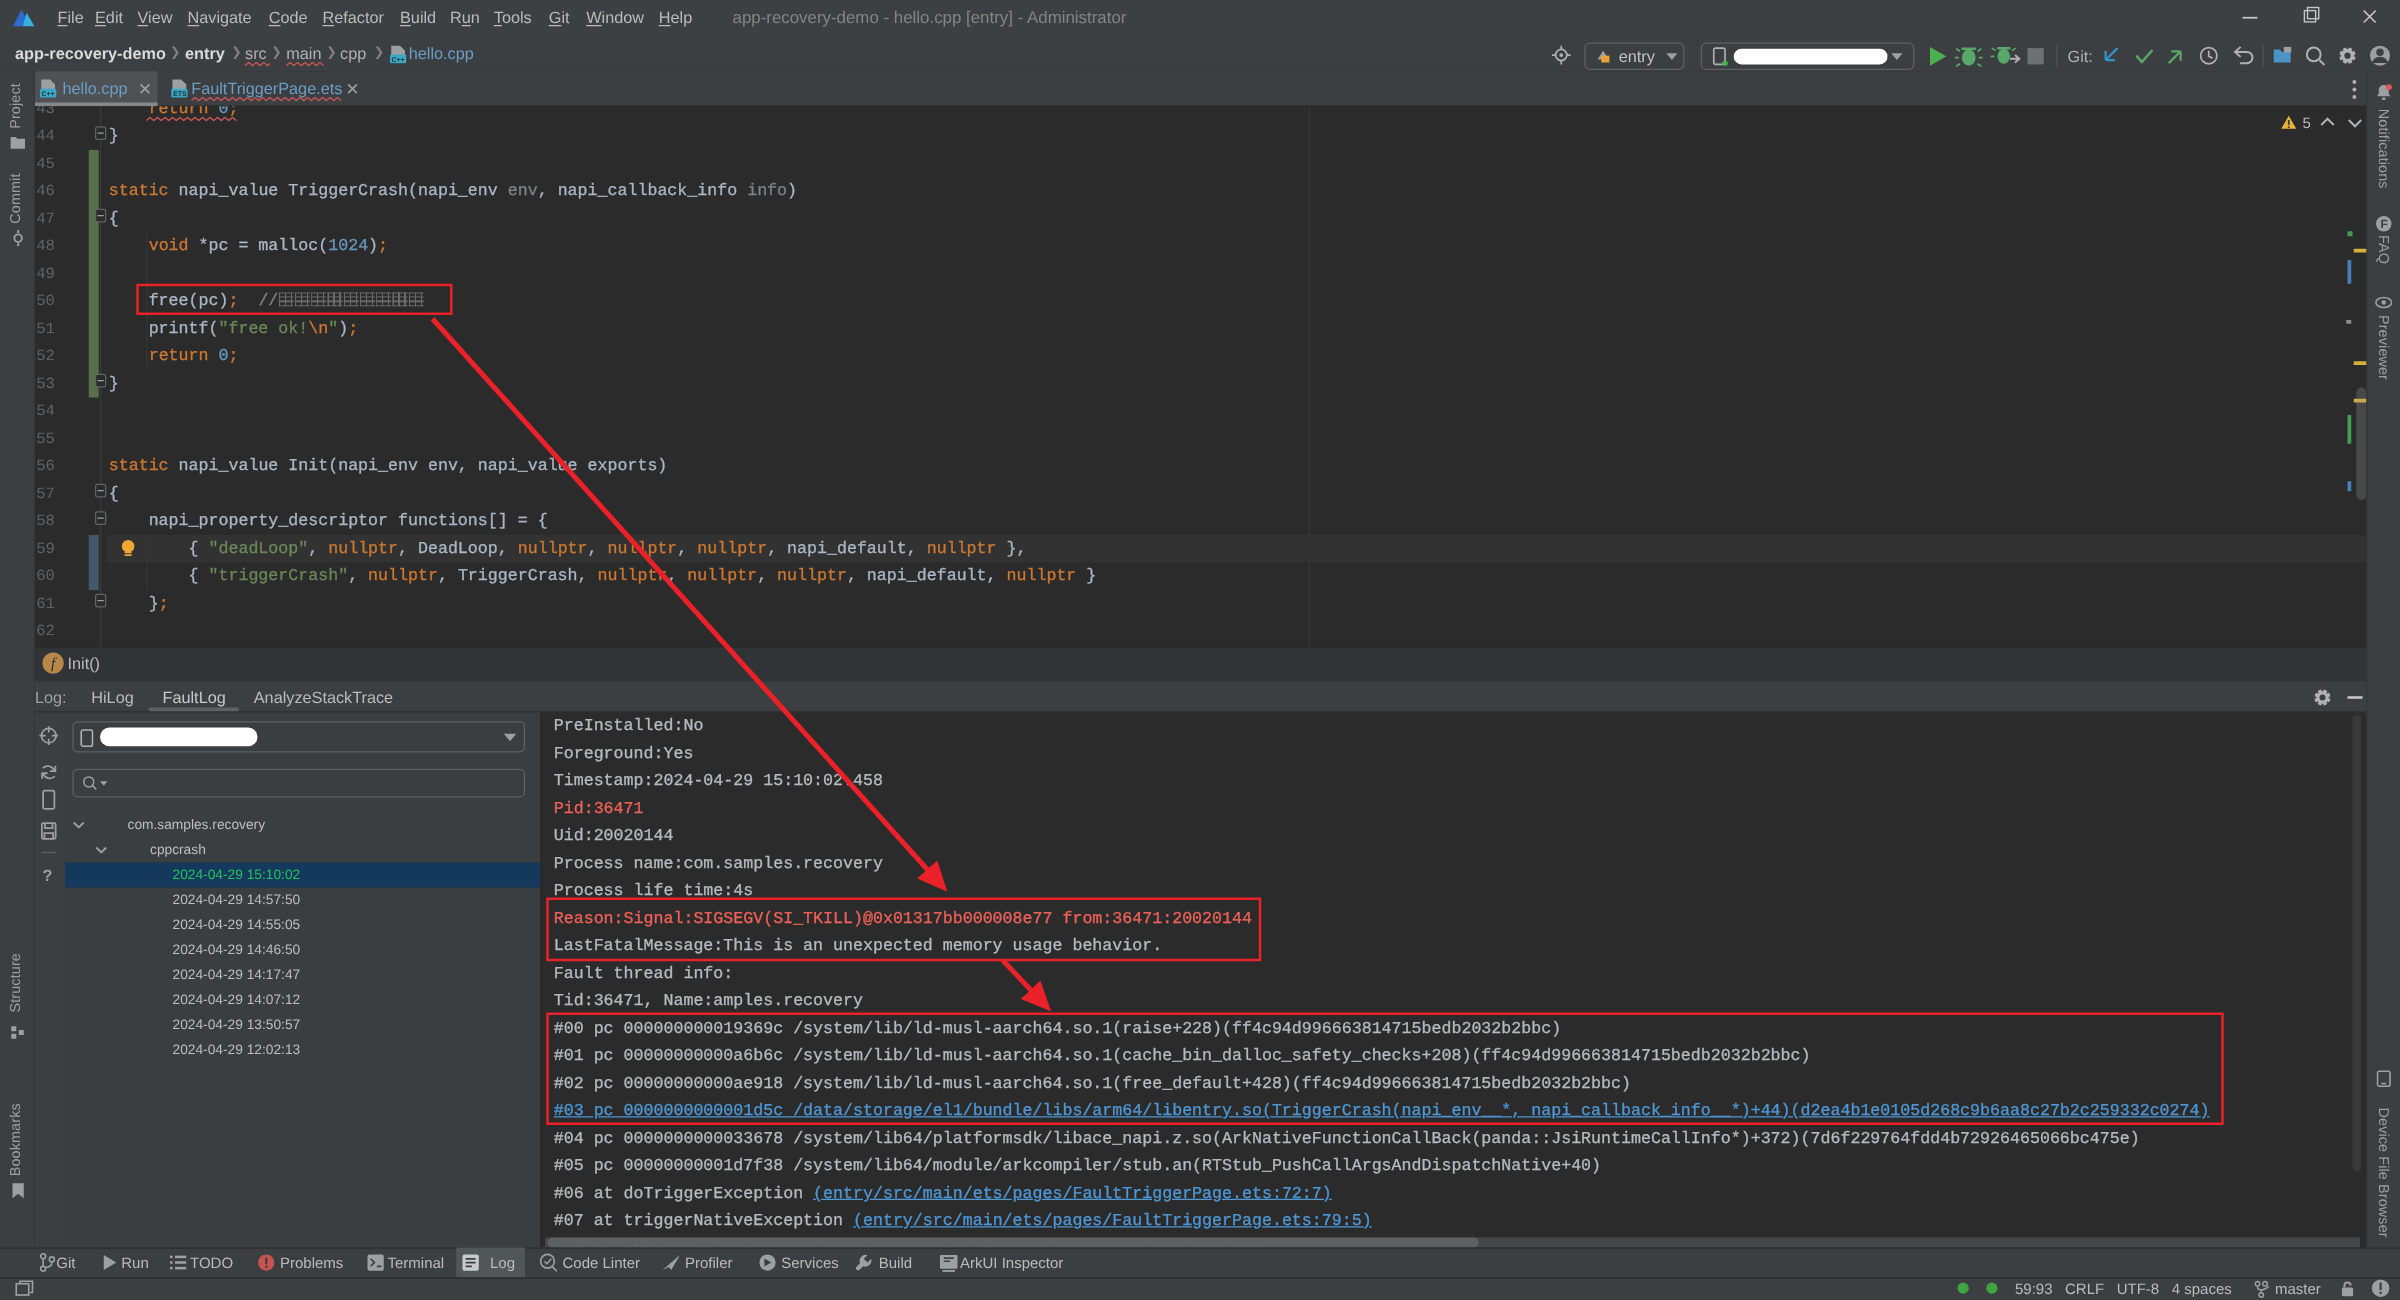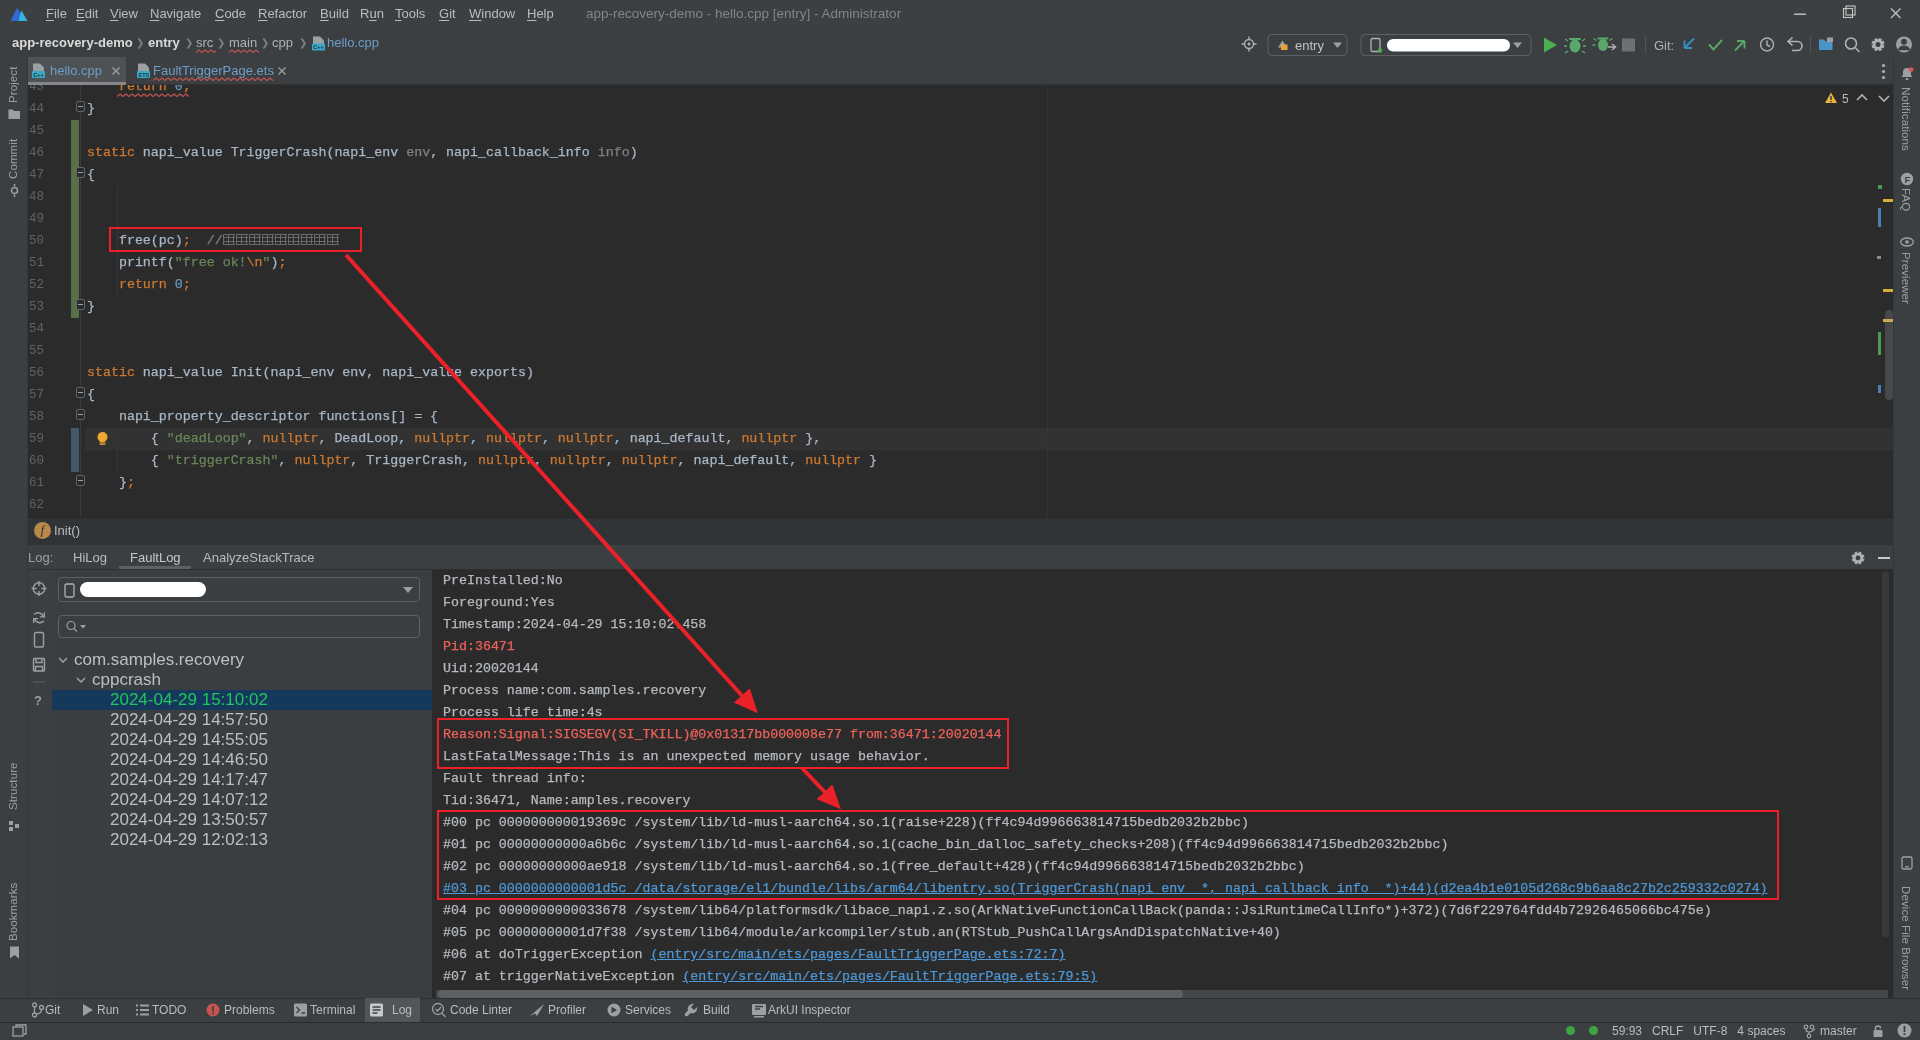--- a/index.html
+++ b/index.html
@@ -30,21 +30,21 @@
   
   .cl{position:absolute;left:0;width:1865px;height:22px;line-height:22px;font-size:13.3px;font-family:"Liberation Mono",monospace;white-space:pre;color:#a9b7c6;}
   .ln{position:absolute;width:34px;margin-left:-4px;text-align:right;color:#606366;font-size:12.5px;line-height:22px;font-family:"Liberation Mono",monospace;}
   .kw{color:#cc7832;}  .num{color:#6897bb;}  .str{color:#6a8759;}  .cmt{color:#808080;}
   .dim{color:#7d8288;}
   .code{position:absolute;left:87px;}
   
   .lg{position:absolute;left:443px;height:22px;line-height:22px;font-size:13.3px;font-family:"Liberation Mono",monospace;white-space:pre;color:#b6babf;}
   .lgred{color:#ee6159;}
   .lglink{color:#4f97d5;text-decoration:underline;}
-  .treetxt{color:#bdbfc1;font-size:17px;}
+  .treetxt{color:#bdbfc1;font-size:11px;margin-left:28px;}
   
   .cjk{display:inline-block;width:11.5px;height:11.5px;margin:0 0.75px;vertical-align:-1px;
        background:
         repeating-linear-gradient(0deg,#7f7f7f 0 1px,rgba(0,0,0,0) 1px 3.4px),
         repeating-linear-gradient(90deg,#7f7f7f 0 1px,rgba(0,0,0,0) 1px 4.8px);
        opacity:.75;}
   .vlabel{color:#9da0a3;font-size:11.5px;white-space:nowrap;letter-spacing:0.1px;}
   .red-box{position:absolute;border:2.5px solid #ea2129;}
   .bbtn{position:absolute;height:24px;line-height:24px;color:#bbbbbb;font-size:12px;}
 </style>
@@ -131,20 +131,21 @@
   <div class="ln" style="left:-14px;top:409px">62</div>
   <div class="abs" style="left:89px;top:101px;width:1px;height:110px;background:#363636"></div>
   <div class="abs" style="left:89px;top:343px;width:1px;height:44px;background:#363636"></div>
 
   <div class="abs" style="left:52px;top:0;width:1px;height:432px;background:#393b3d"></div>
 
   <div class="cl" style="top:-9px"><span class="code" style="left:59px"><span class="kw">    return</span> <span class="num">0</span><span class="kw">;</span></span></div>
   <div class="cl" style="top:13px"><span class="code" style="left:59px">}</span></div>
   <div class="cl" style="top:57px"><span class="code" style="left:59px"><span class="kw">static</span> napi_value TriggerCrash(napi_env <span class="dim">env</span>, napi_callback_info <span class="dim">info</span>)</span></div>
   <div class="cl" style="top:79px"><span class="code" style="left:59px">{</span></div>
+  <div class="cl" style="top:101px"><span class="code" style="left:59px">    <span class="kw">void</span> *pc = malloc(<span class="num">1024</span>)<span class="kw">;</span></span></div>
   <div class="cl" style="top:145px"><span class="code" style="left:59px">    free(pc)<span class="kw">;</span>  <span class="cmt">//<span class="cjk"></span><span class="cjk"></span><span class="cjk"></span><span class="cjk"></span><span class="cjk"></span><span class="cjk"></span><span class="cjk"></span><span class="cjk"></span><span class="cjk"></span></span></span></div>
   <div class="cl" style="top:167px"><span class="code" style="left:59px">    printf(<span class="str">"free ok!<span class="kw">\n</span>"</span>)<span class="kw">;</span></span></div>
   <div class="cl" style="top:189px"><span class="code" style="left:59px">    <span class="kw">return</span> <span class="num">0</span><span class="kw">;</span></span></div>
   <div class="cl" style="top:211px"><span class="code" style="left:59px">}</span></div>
   <div class="cl" style="top:277px"><span class="code" style="left:59px"><span class="kw">static</span> napi_value Init(napi_env env, napi_value exports)</span></div>
   <div class="cl" style="top:299px"><span class="code" style="left:59px">{</span></div>
   <div class="cl" style="top:321px"><span class="code" style="left:59px">    napi_property_descriptor functions[] = {</span></div>
   <div class="cl" style="top:343px"><span class="code" style="left:59px">        { <span class="str">"deadLoop"</span>, <span class="kw">nullptr</span>, DeadLoop, <span class="kw">nullptr</span>, <span class="kw">nullptr</span>, <span class="kw">nullptr</span>, napi_default, <span class="kw">nullptr</span> },</span></div>
   <div class="cl" style="top:365px"><span class="code" style="left:59px">        { <span class="str">"triggerCrash"</span>, <span class="kw">nullptr</span>, TriggerCrash, <span class="kw">nullptr</span>, <span class="kw">nullptr</span>, <span class="kw">nullptr</span>, napi_default, <span class="kw">nullptr</span> }</span></div>
   <div class="cl" style="top:387px"><span class="code" style="left:59px">    }<span class="kw">;</span></span></div>

